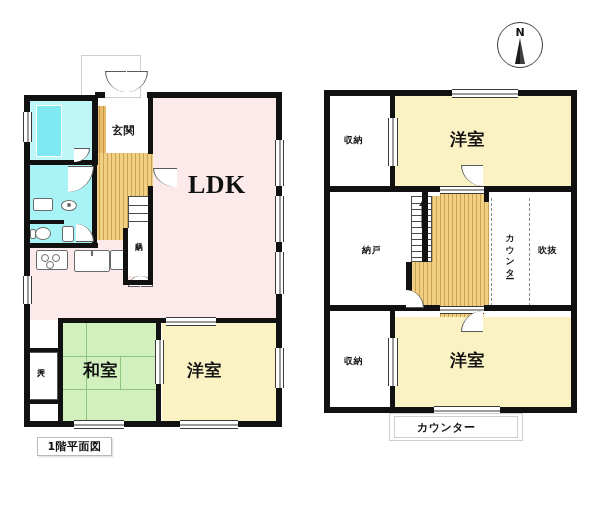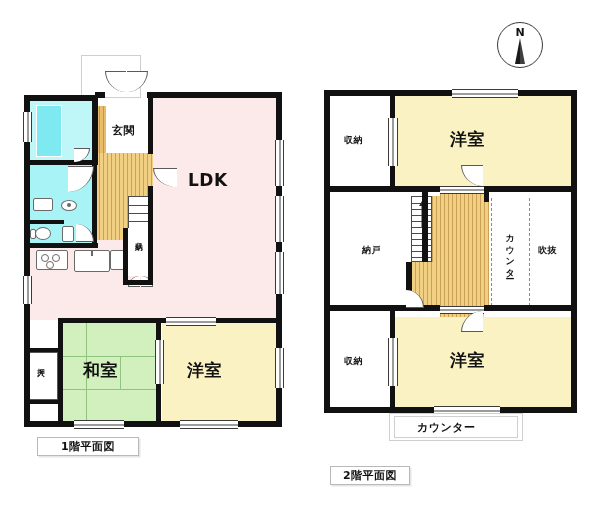--- a/index.html
+++ b/index.html
@@ -44,21 +44,21 @@
     color: #111;
     white-space: nowrap;
     letter-spacing: 0.5px;
     line-height: 1;
   }
   .label.vert {
     writing-mode: vertical-rl;
     text-orientation: upright;
     letter-spacing: 1px;
   }
-  .lbl-big   { font-size: 17px; }
+  .lbl-big   { font-size: 26px; font-family: Liberation Serif, serif; }
   .lbl-mid   { font-size: 17px; }
   .lbl-sm    { font-size: 11px; font-family: Liberation Serif, serif; }
   .lbl-xs    { font-size: 9px; }
   .lbl-xxs   { font-size: 7.5px; }
 
   
   .win-h {
     position: absolute;
     background: #ffffff;
     border-top: 1.3px solid #3a3a3a;
@@ -337,21 +337,21 @@
 
     <div class="swing tr" style="left:76px; top:224px; width:18px; height:18px; border-top:none; border-left:none;"></div>
 
     <div class="swing bl" style="left:153px; top:168px; width:24px; height:19px; border-bottom:none; border-right:none;"></div>
 
     <div class="label lbl-big" style="left:188px; top:172px;">LDK</div>
     <div class="label lbl-sm" style="left:112px; top:125px;">玄関</div>
     <div class="label lbl-mid" style="left:83px; top:362px;">和室</div>
     <div class="label lbl-mid" style="left:187px; top:362px;">洋室</div>
 
-    <div class="caption" style="left:37px; top:437px; width:102px; height:19px;">1階平面図</div>
+    <div class="caption" style="left:37px; top:437px; width:75px; height:19px;">1階平面図</div>
   </div>
 
   <div style="position:absolute; left:0; top:0; width:600px; height:506px;">
 
     <div class="room c-yo" style="left:395px; top:96px; width:176px; height:90px;"></div>
 
     <div class="room c-white" style="left:330px; top:96px; width:60px; height:90px;"></div>
 
     <div class="room c-white" style="left:330px; top:196px; width:92px; height:111px;"></div>
 
@@ -420,16 +420,15 @@
     <div class="label lbl-sm" style="left:417px; top:422px;">カウンター</div>
 
     <div class="label lbl-xs" style="left:344px; top:136px;">収納</div>
     <div class="label lbl-mid" style="left:450px; top:131px;">洋室</div>
     <div class="label lbl-xs" style="left:362px; top:246px;">納戸</div>
     <div class="label vert lbl-xs" style="left:505px; top:228px;">カウンター</div>
     <div class="label lbl-xs" style="left:538px; top:246px;">吹抜</div>
     <div class="label lbl-xs" style="left:344px; top:357px;">収納</div>
     <div class="label lbl-mid" style="left:450px; top:352px;">洋室</div>
 
-    <div class="caption" style="left:330px; top:466px; width:80px; height:19px;">2階平面図</div>
   </div>
 
 </div>
 
 </body></html>

